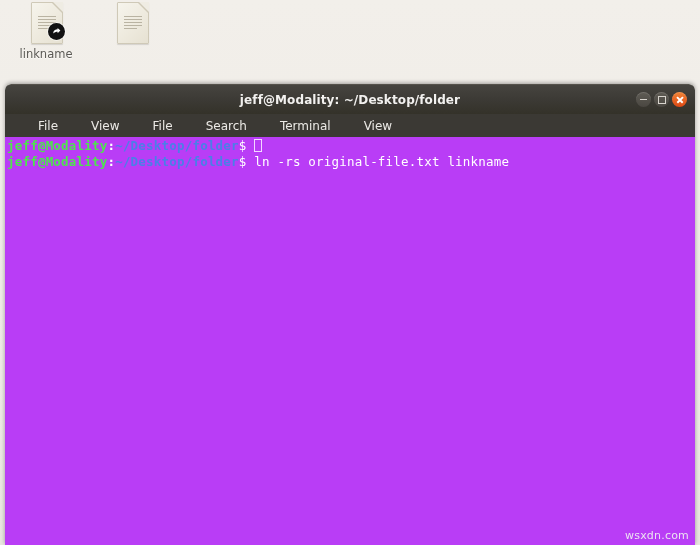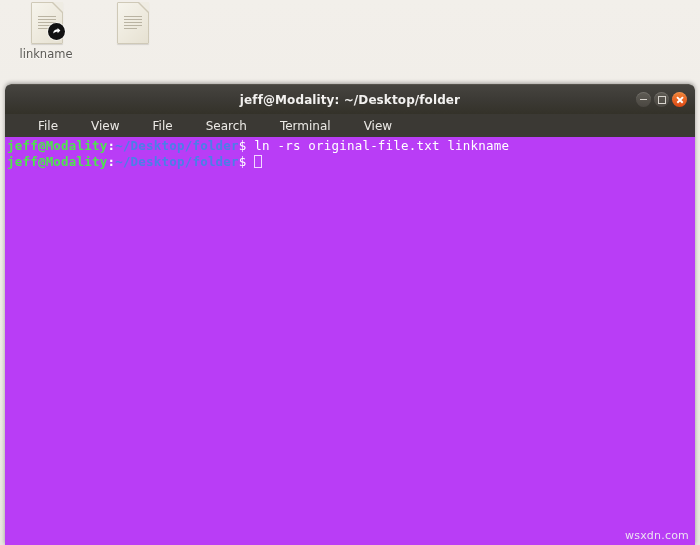--- a/index.html
+++ b/index.html
@@ -305,22 +305,22 @@
       <span class="menu-item">File</span>
       <span class="menu-item">View</span>
       <span class="menu-item">File</span>
       <span class="menu-item">Search</span>
       <span class="menu-item">Terminal</span>
       <span class="menu-item">View</span>
     </div>
 
     <div class="term-body">
 
+      <div class="term-line"><span class="c-user">jeff@Modality</span><span class="c-colon">:</span><span class="c-path">~/Desktop/folder</span><span class="c-dollar">$ </span><span class="cursor-block"></span></div>
+
       <div class="term-line"><span class="c-user">jeff@Modality</span><span class="c-colon">:</span><span class="c-path">~/Desktop/folder</span><span class="c-dollar">$ </span><span class="c-cmd">ln -rs original-file.txt linkname</span></div>
 
-      <div class="term-line"><span class="c-user">jeff@Modality</span><span class="c-colon">:</span><span class="c-path">~/Desktop/folder</span><span class="c-dollar">$ </span><span class="cursor-block"></span></div>
-
       <div class="watermark">wsxdn.com</div>
     </div>
 
   </div>
 
 </div>
 
 </body></html>

